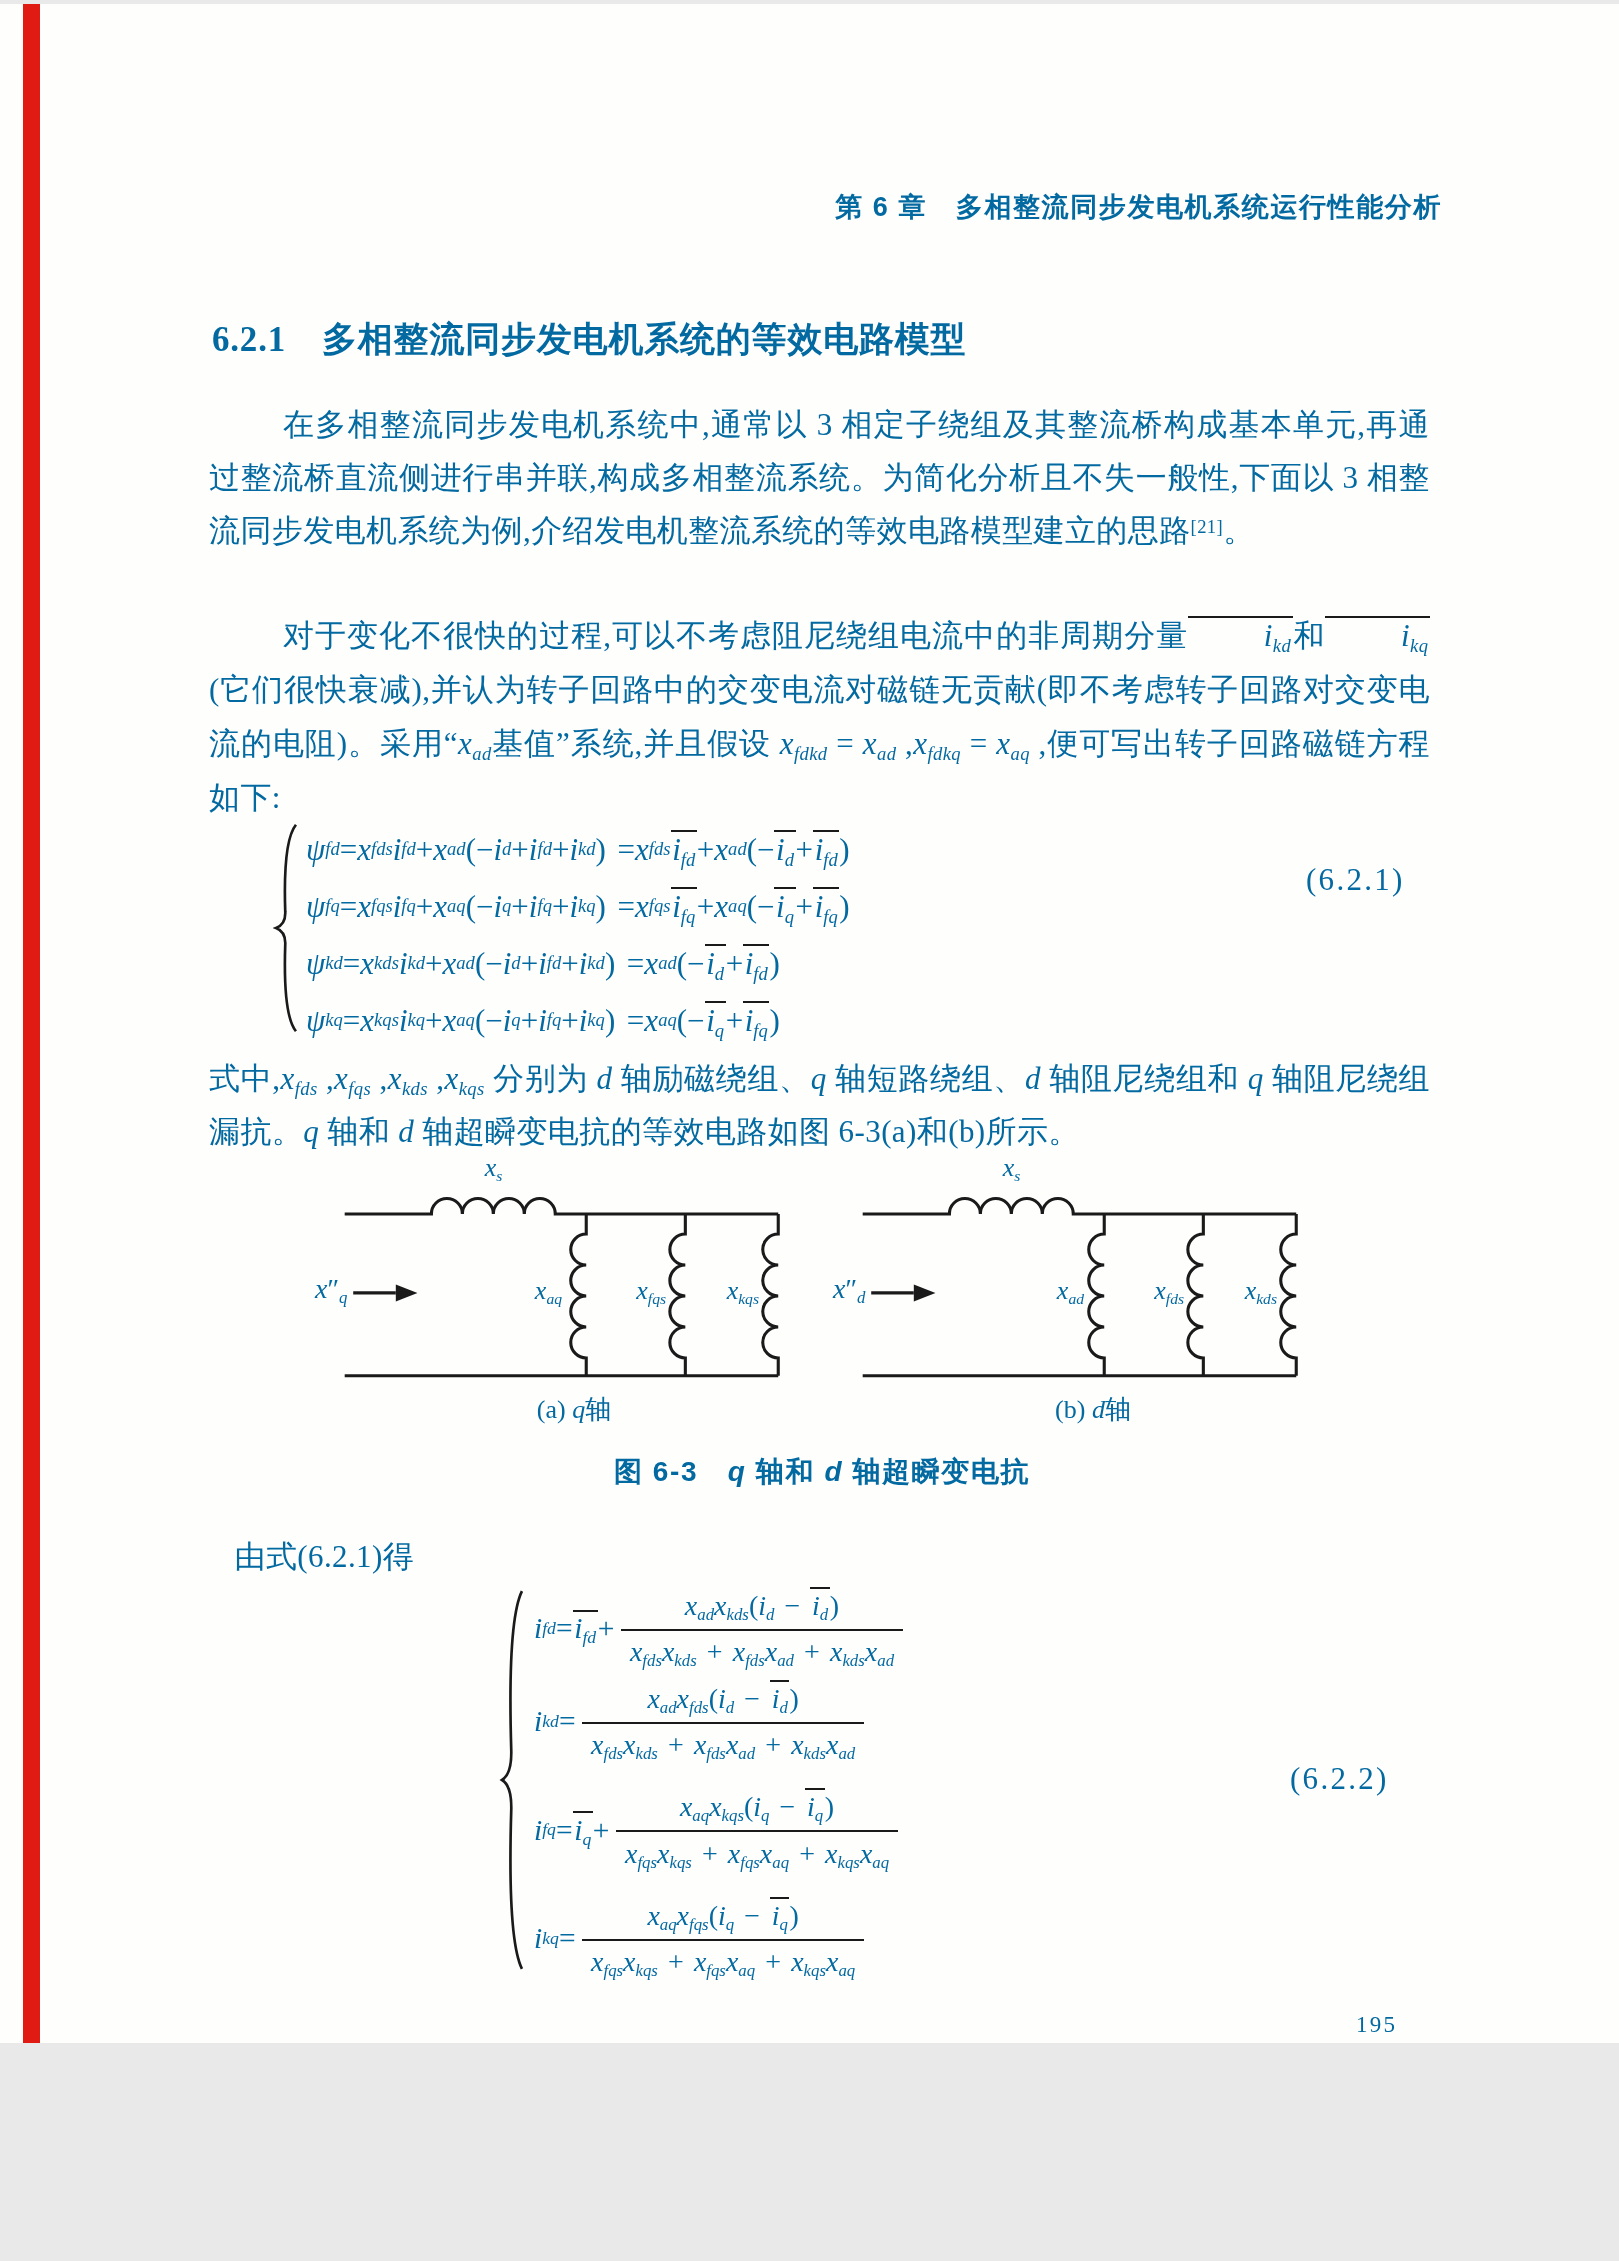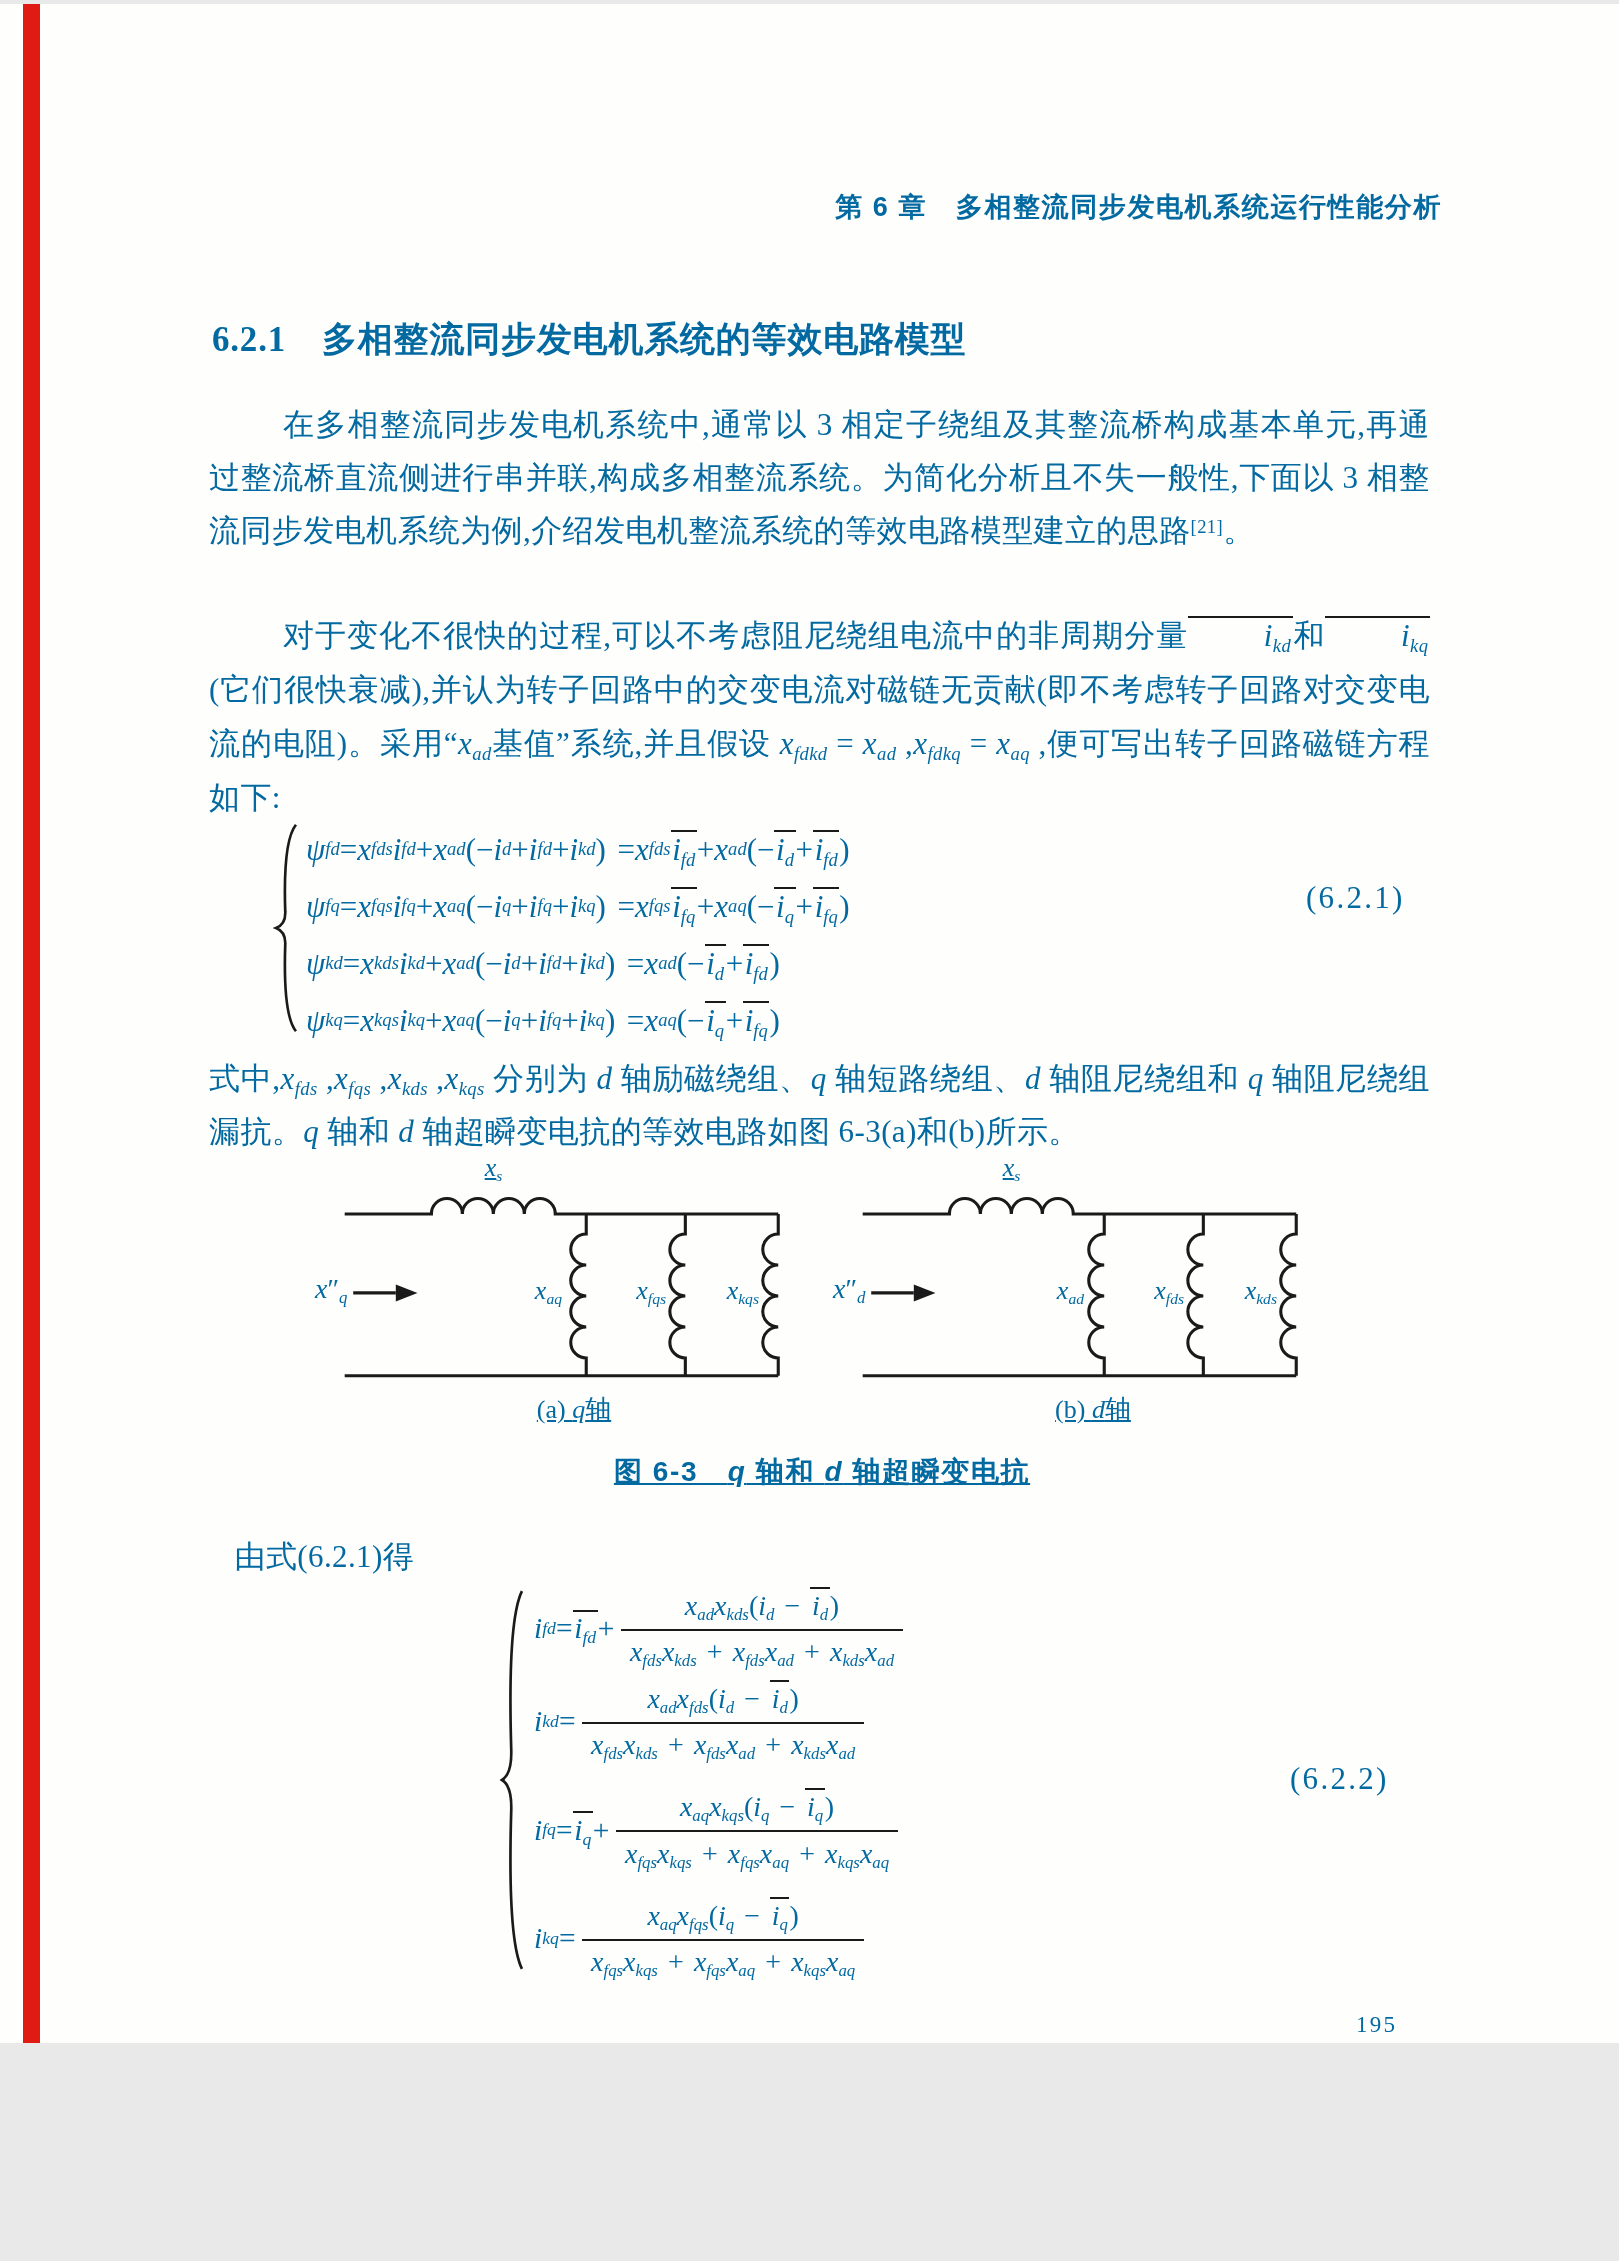--- a/index.html
+++ b/index.html
@@ -34,21 +34,21 @@
   .ov{display:inline-block;border-top:2.3px solid #1a1a1a;padding:1.6px 1.6px 0 1.6px;line-height:1.05;}
   .eq1 .eqline{height:57px;display:flex;align-items:center;white-space:nowrap;font-size:31px;word-spacing:3.9px;}
   .eq2 .eqline{display:flex;align-items:center;white-space:nowrap;font-size:29.5px;word-spacing:3.1px;}
   .frac{display:inline-block;vertical-align:middle;text-align:center;margin:0 6.2px;font-size:28px;line-height:1.15;}
   .frac .num{display:block;border-bottom:2.3px solid #1a1a1a;padding:0 9.3px 5.4px 9.3px;}
   .frac .den{display:block;padding:5.4px 9.3px 0 9.3px;}
   .eqnum{font-size:31px;letter-spacing:2.3px;white-space:nowrap;}
   .clabel{font-size:26px;white-space:nowrap;}
   .clabel.big{font-size:28px;}
   .tright{text-align:right;}
-  .tcenter{text-align:center;text-decoration:underline;}
+  .tcenter{text-align:center;}
   .subcap{font-size:26px;}
   .figcap{
     font-family:"Liberation Sans","DejaVu Sans",sans-serif;
     font-weight:700;font-size:28px;letter-spacing:1.6px;
   }
   .pagenum{font-size:23px;letter-spacing:2.3px;}
   svg{display:block;}
   .wire{stroke:#1a1a1a;stroke-width:4;fill:none;}
   .arrowhead{fill:#1a1a1a;stroke:none;}
   .bracepath{stroke:#1a1a1a;stroke-width:3.5;fill:none;}
@@ -73,21 +73,21 @@
   <svg class="abs" style="left:273px;top:817px;" width="26" height="214" viewBox="0 0 34 276">
     <path class="bracepath" d="M30 3 Q13 24 16 116 Q17 133 4 138 Q17 143 16 160 Q13 252 30 273"></path>
   </svg>
 
   <div class="abs eq1" style="left:306px;top:817px;">
     <div class="eqline math"><i>ψ</i><sub><i>fd</i></sub> = <i>x</i><sub><i>fds</i></sub><i>i</i><sub><i>fd</i></sub> + <i>x</i><sub><i>ad</i></sub>(− <i>i</i><sub><i>d</i></sub> + <i>i</i><sub><i>fd</i></sub> + <i>i</i><sub><i>kd</i></sub>) = <i>x</i><sub><i>fds</i></sub> <span class="ov"><i>i</i><sub><i>fd</i></sub></span> + <i>x</i><sub><i>ad</i></sub>(− <span class="ov"><i>i</i><sub><i>d</i></sub></span> + <span class="ov"><i>i</i><sub><i>fd</i></sub></span>)</div>
     <div class="eqline math"><i>ψ</i><sub><i>fq</i></sub> = <i>x</i><sub><i>fqs</i></sub><i>i</i><sub><i>fq</i></sub> + <i>x</i><sub><i>aq</i></sub>(− <i>i</i><sub><i>q</i></sub> + <i>i</i><sub><i>fq</i></sub> + <i>i</i><sub><i>kq</i></sub>) = <i>x</i><sub><i>fqs</i></sub> <span class="ov"><i>i</i><sub><i>fq</i></sub></span> + <i>x</i><sub><i>aq</i></sub>(− <span class="ov"><i>i</i><sub><i>q</i></sub></span> + <span class="ov"><i>i</i><sub><i>fq</i></sub></span>)</div>
     <div class="eqline math"><i>ψ</i><sub><i>kd</i></sub> = <i>x</i><sub><i>kds</i></sub><i>i</i><sub><i>kd</i></sub> + <i>x</i><sub><i>ad</i></sub>(− <i>i</i><sub><i>d</i></sub> + <i>i</i><sub><i>fd</i></sub> + <i>i</i><sub><i>kd</i></sub>) = <i>x</i><sub><i>ad</i></sub>(− <span class="ov"><i>i</i><sub><i>d</i></sub></span> + <span class="ov"><i>i</i><sub><i>fd</i></sub></span>)</div>
     <div class="eqline math"><i>ψ</i><sub><i>kq</i></sub> = <i>x</i><sub><i>kqs</i></sub><i>i</i><sub><i>kq</i></sub> + <i>x</i><sub><i>aq</i></sub>(− <i>i</i><sub><i>q</i></sub> + <i>i</i><sub><i>fq</i></sub> + <i>i</i><sub><i>kq</i></sub>) = <i>x</i><sub><i>aq</i></sub>(− <span class="ov"><i>i</i><sub><i>q</i></sub></span> + <span class="ov"><i>i</i><sub><i>fq</i></sub></span>)</div>
   </div>
-  <div class="abs eqnum" style="left:1306px;top:876px;">(6.2.1)</div>
+  <div class="abs eqnum" style="left:1306px;top:858px;">(6.2.1)</div>
 
   <div class="abs para" style="left:209px;top:1048px;width:1221px;line-height:53px;">式中,<span class="math"><i>x</i><sub><i>fds</i></sub></span> ,<span class="math"><i>x</i><sub><i>fqs</i></sub></span> ,<span class="math"><i>x</i><sub><i>kds</i></sub></span> ,<span class="math"><i>x</i><sub><i>kqs</i></sub></span> 分别为 <span class="math"><i>d</i></span> 轴励磁绕组、<span class="math"><i>q</i></span> 轴短路绕组、<span class="math"><i>d</i></span> 轴阻尼绕组和 <span class="math"><i>q</i></span> 轴阻尼绕组漏抗。<span class="math"><i>q</i></span> 轴和 <span class="math"><i>d</i></span> 轴超瞬变电抗的等效电路如图 6-3(a)和(b)所示。</div>
 
   <svg class="abs" style="left:318px;top:1148px;" width="473" height="240" viewBox="0 0 610 310">
     <path class="wire" d="M34 80 H146 a20 20 0 0 1 40 0 a20 20 0 0 1 40 0 a20 20 0 0 1 40 0 a20 20 0 0 1 40 0 H594"></path>
     <path class="wire" d="M346 80 V106 a20 20 0 0 0 0 40 a20 20 0 0 0 0 40 a20 20 0 0 0 0 40 a20 20 0 0 0 0 40 V289"></path>
     <path class="wire" d="M474 80 V106 a20 20 0 0 0 0 40 a20 20 0 0 0 0 40 a20 20 0 0 0 0 40 a20 20 0 0 0 0 40 V289"></path>
     <path class="wire" d="M594 80 V106 a20 20 0 0 0 0 40 a20 20 0 0 0 0 40 a20 20 0 0 0 0 40 a20 20 0 0 0 0 40 V289"></path>
     <path class="wire" d="M34 289 H594"></path>
     <g>

